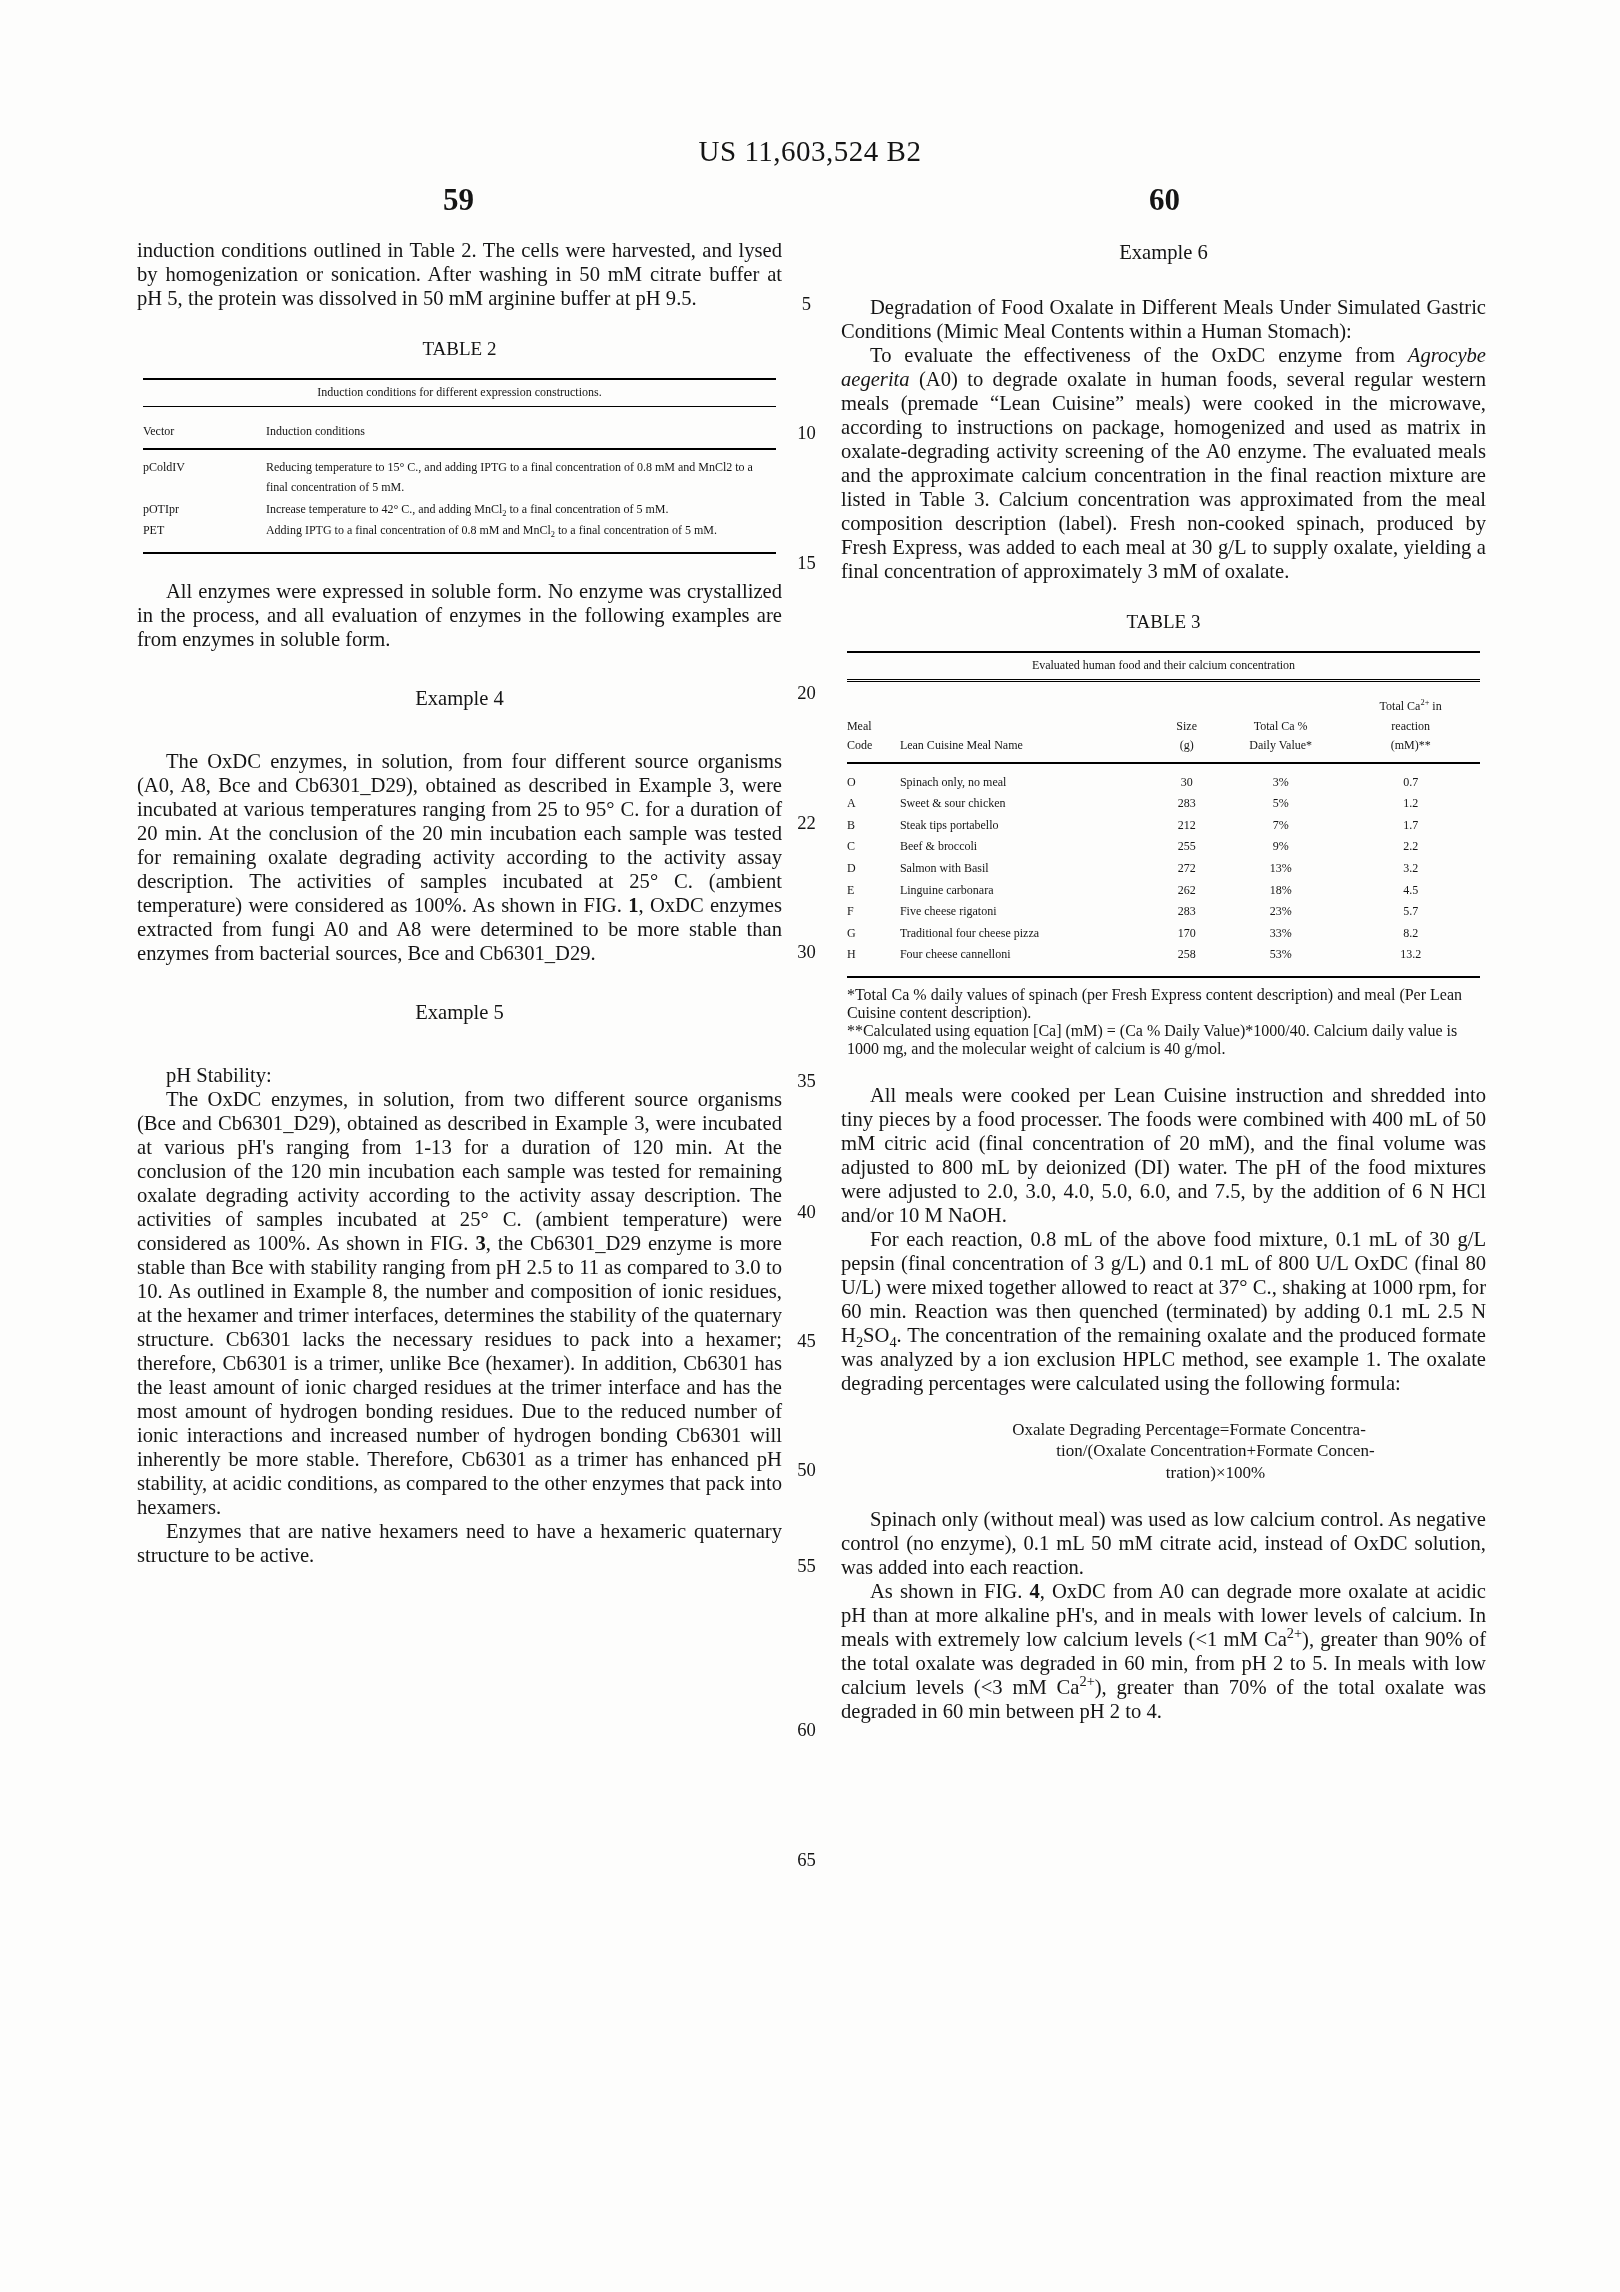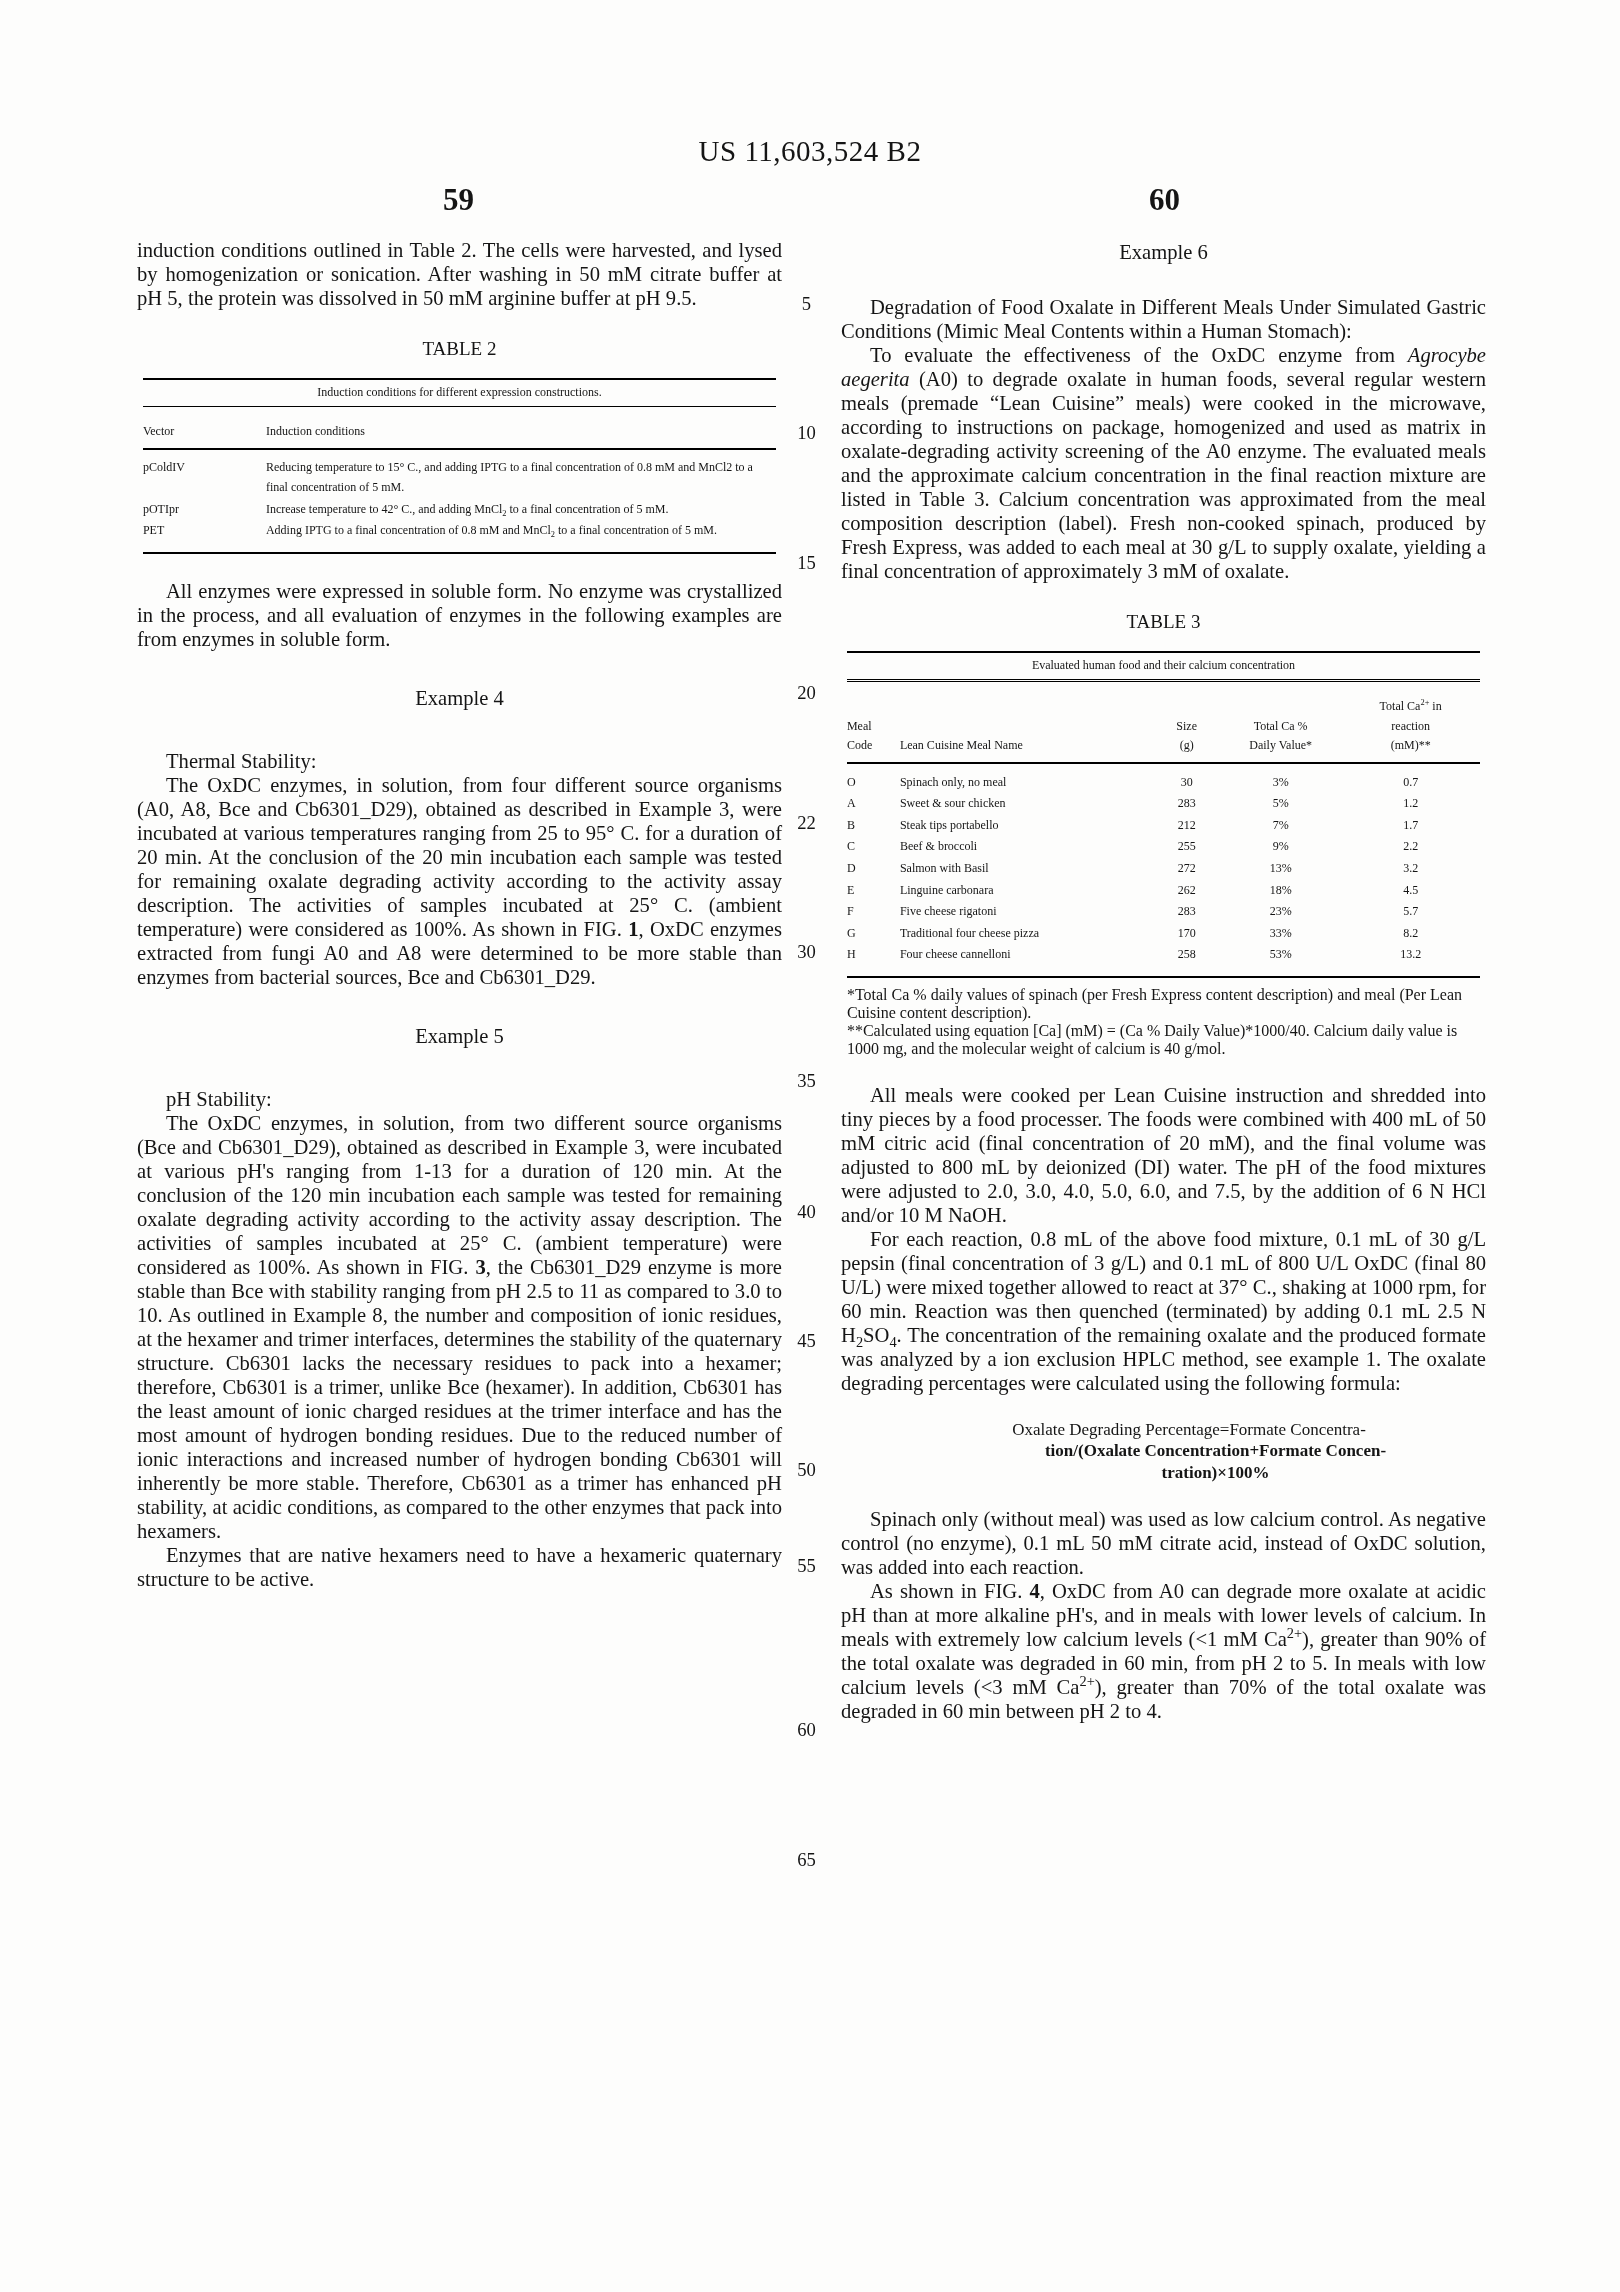--- a/index.html
+++ b/index.html
@@ -40,21 +40,21 @@
   .t3 .col-pct  { width:125px; }
   .t3 .col-mm   { width:135px; }
   .t3 th.col-size, .t3 td.col-size { text-align:center; }
   .t3 th.col-pct,  .t3 td.col-pct  { text-align:center; }
   .t3 th.col-mm,   .t3 td.col-mm   { text-align:center; }
   .pt-foot { font-size:16px; line-height:18px; margin-top:7.8px; text-align:left; text-indent:0; }
   .pt-foot + .pt-foot { margin-top:0; }
 
   .formula { font-size:17px; line-height:21.6px; margin:23.5px 0; text-align:center; }
   .formula-l1 { margin-left:51px; }
-  .formula-l2, .formula-l3 { margin-left:104px;font-weight:bold; }
+  .formula-l2, .formula-l3 { margin-left:104px; }
 
   sub, sup { font-size:70%; line-height:0; }
 </style>
 </head>
 <body>
 
 <div class="page">
 
   <div class="patent-number">US 11,603,524 B2</div>
   <div class="colnum colnum-left">59</div>
@@ -101,21 +101,20 @@
               <td class="col-vector">PET</td>
               <td>Adding IPTG to a final concentration of 0.8 mM and MnCl<sub>2</sub> to a final concentration of 5 mM.</td>
             </tr>
           </tbody>
         </table>
       </div>
     </div>
 
     <p class="body indent">All enzymes were expressed in soluble form. No enzyme was crystallized in the process, and all evaluation of enzymes in the following examples are from enzymes in soluble form.</p>
     <p class="example-heading">Example 4</p>
-    <p class="sub-heading">Thermal Stability:</p>
     <p class="body indent">The OxDC enzymes, in solution, from four different source organisms (A0, A8, Bce and Cb6301_D29), obtained as described in Example 3, were incubated at various temperatures ranging from 25 to 95° C. for a duration of 20 min. At the conclusion of the 20 min incubation each sample was tested for remaining oxalate degrading activity according to the activity assay description. The activities of samples incubated at 25° C. (ambient temperature) were considered as 100%. As shown in FIG. <b>1</b>, OxDC enzymes extracted from fungi A0 and A8 were determined to be more stable than enzymes from bacterial sources, Bce and Cb6301_D29.</p>
     <p class="example-heading">Example 5</p>
     <p class="sub-heading">pH Stability:</p>
     <p class="body indent">The OxDC enzymes, in solution, from two different source organisms (Bce and Cb6301_D29), obtained as described in Example 3, were incubated at various pH's ranging from 1-13 for a duration of 120 min. At the conclusion of the 120 min incubation each sample was tested for remaining oxalate degrading activity according to the activity assay description. The activities of samples incubated at 25° C. (ambient temperature) were considered as 100%. As shown in FIG. <b>3</b>, the Cb6301_D29 enzyme is more stable than Bce with stability ranging from pH 2.5 to 11 as compared to 3.0 to 10. As outlined in Example 8, the number and composition of ionic residues, at the hexamer and trimer interfaces, determines the stability of the quaternary structure. Cb6301 lacks the necessary residues to pack into a hexamer; therefore, Cb6301 is a trimer, unlike Bce (hexamer). In addition, Cb6301 has the least amount of ionic charged residues at the trimer interface and has the most amount of hydrogen bonding residues. Due to the reduced number of ionic interactions and increased number of hydrogen bonding Cb6301 will inherently be more stable. Therefore, Cb6301 as a trimer has enhanced pH stability, at acidic conditions, as compared to the other enzymes that pack into hexamers.</p>
     <p class="body indent">Enzymes that are native hexamers need to have a hexameric quaternary structure to be active.</p>
   </div>
 
   <div class="column column-right">
     <p class="example-heading first">Example 6</p>
     <p class="body indent">Degradation of Food Oxalate in Different Meals Under Simulated Gastric Conditions (Mimic Meal Contents within a Human Stomach):</p>

